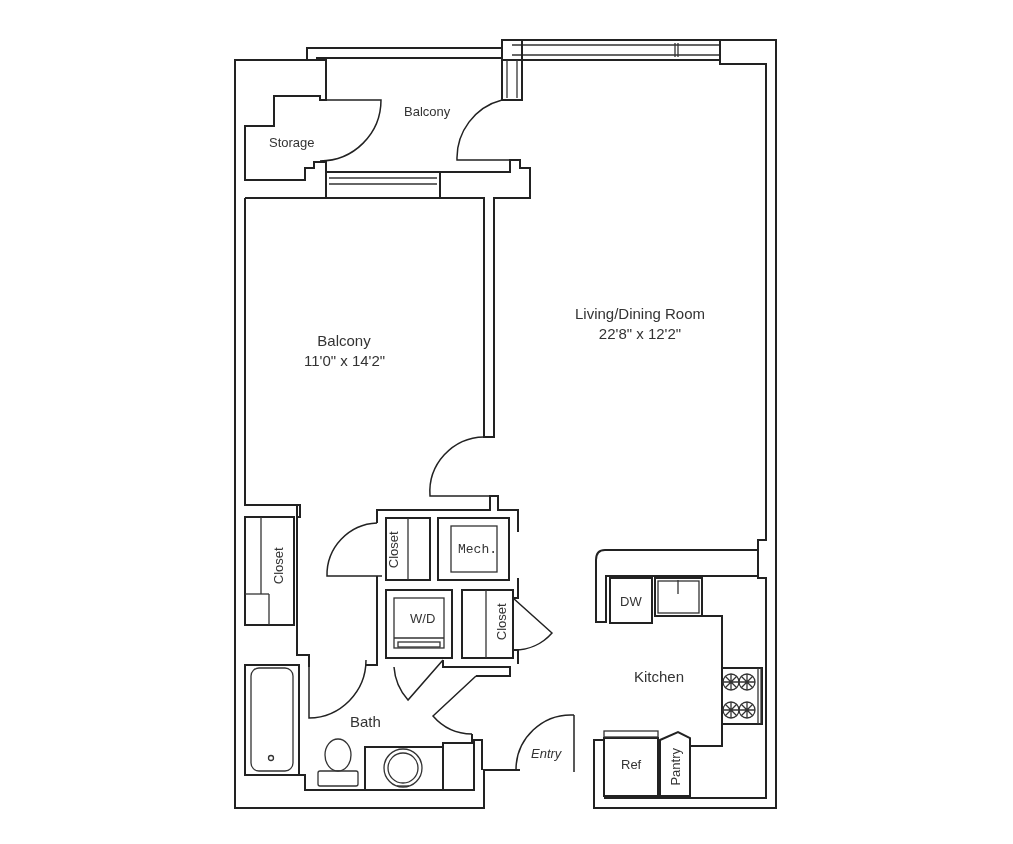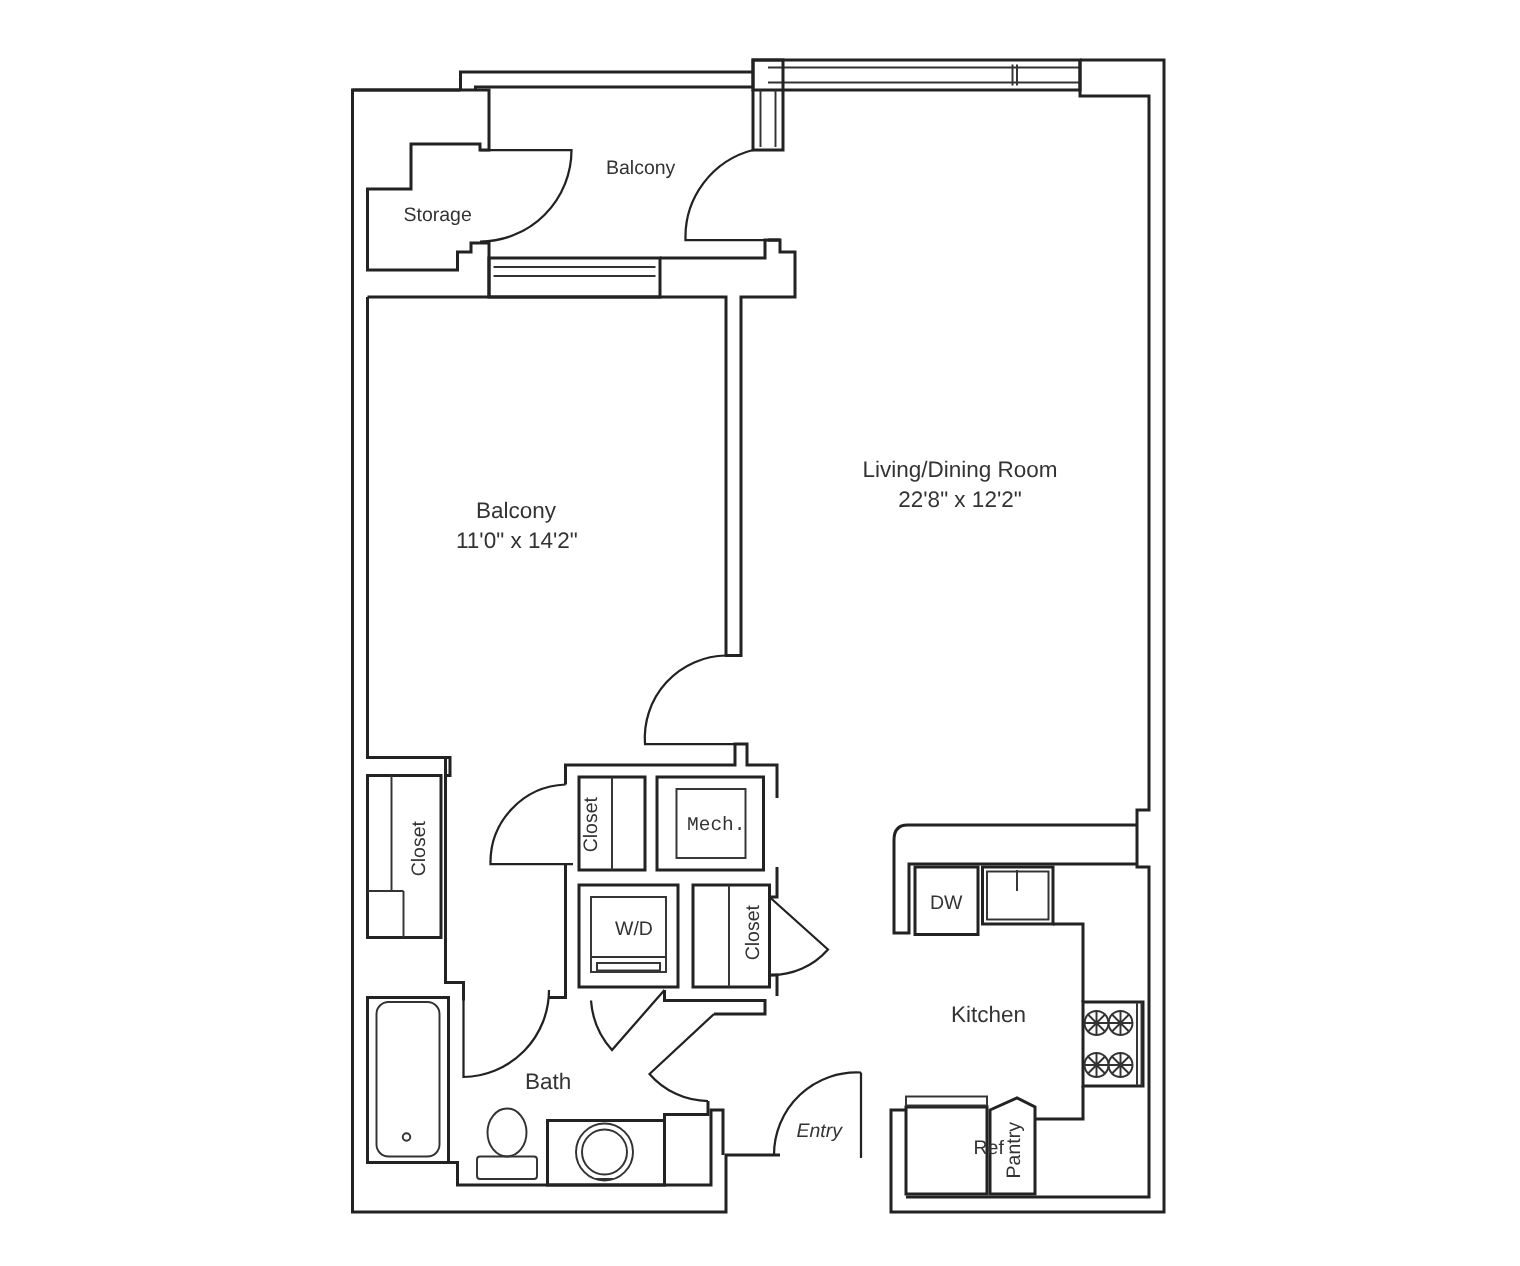--- a/index.html
+++ b/index.html
@@ -134,14 +134,14 @@
 <div class="lbl vert" style="left:254px;top:558px;width:50px;">Closet</div>
 <div class="lbl vert" style="left:369px;top:542px;width:50px;">Closet</div>
 <div class="lbl" style="left:458px;top:542px;font-family:Liberation Mono, monospace;">Mech.</div>
 <div class="lbl" style="left:410px;top:611px;">W/D</div>
 <div class="lbl vert" style="left:477px;top:614px;width:50px;">Closet</div>
 
 <div class="lbl big" style="left:634px;top:667px;">Kitchen</div>
 <div class="lbl big" style="left:350px;top:712px;text-align:center;">Bath</div>
 <div class="lbl" style="left:531px;top:746px;font-style:italic;">Entry</div>
 <div class="lbl" style="left:620px;top:594px;">DW</div>
-<div class="lbl" style="left:621px;top:757px;margin-left:28px;">Ref</div>
+<div class="lbl" style="left:621px;top:757px;">Ref</div>
 <div class="lbl vert" style="left:651px;top:759px;width:50px;">Pantry</div>
 
 </body></html>

